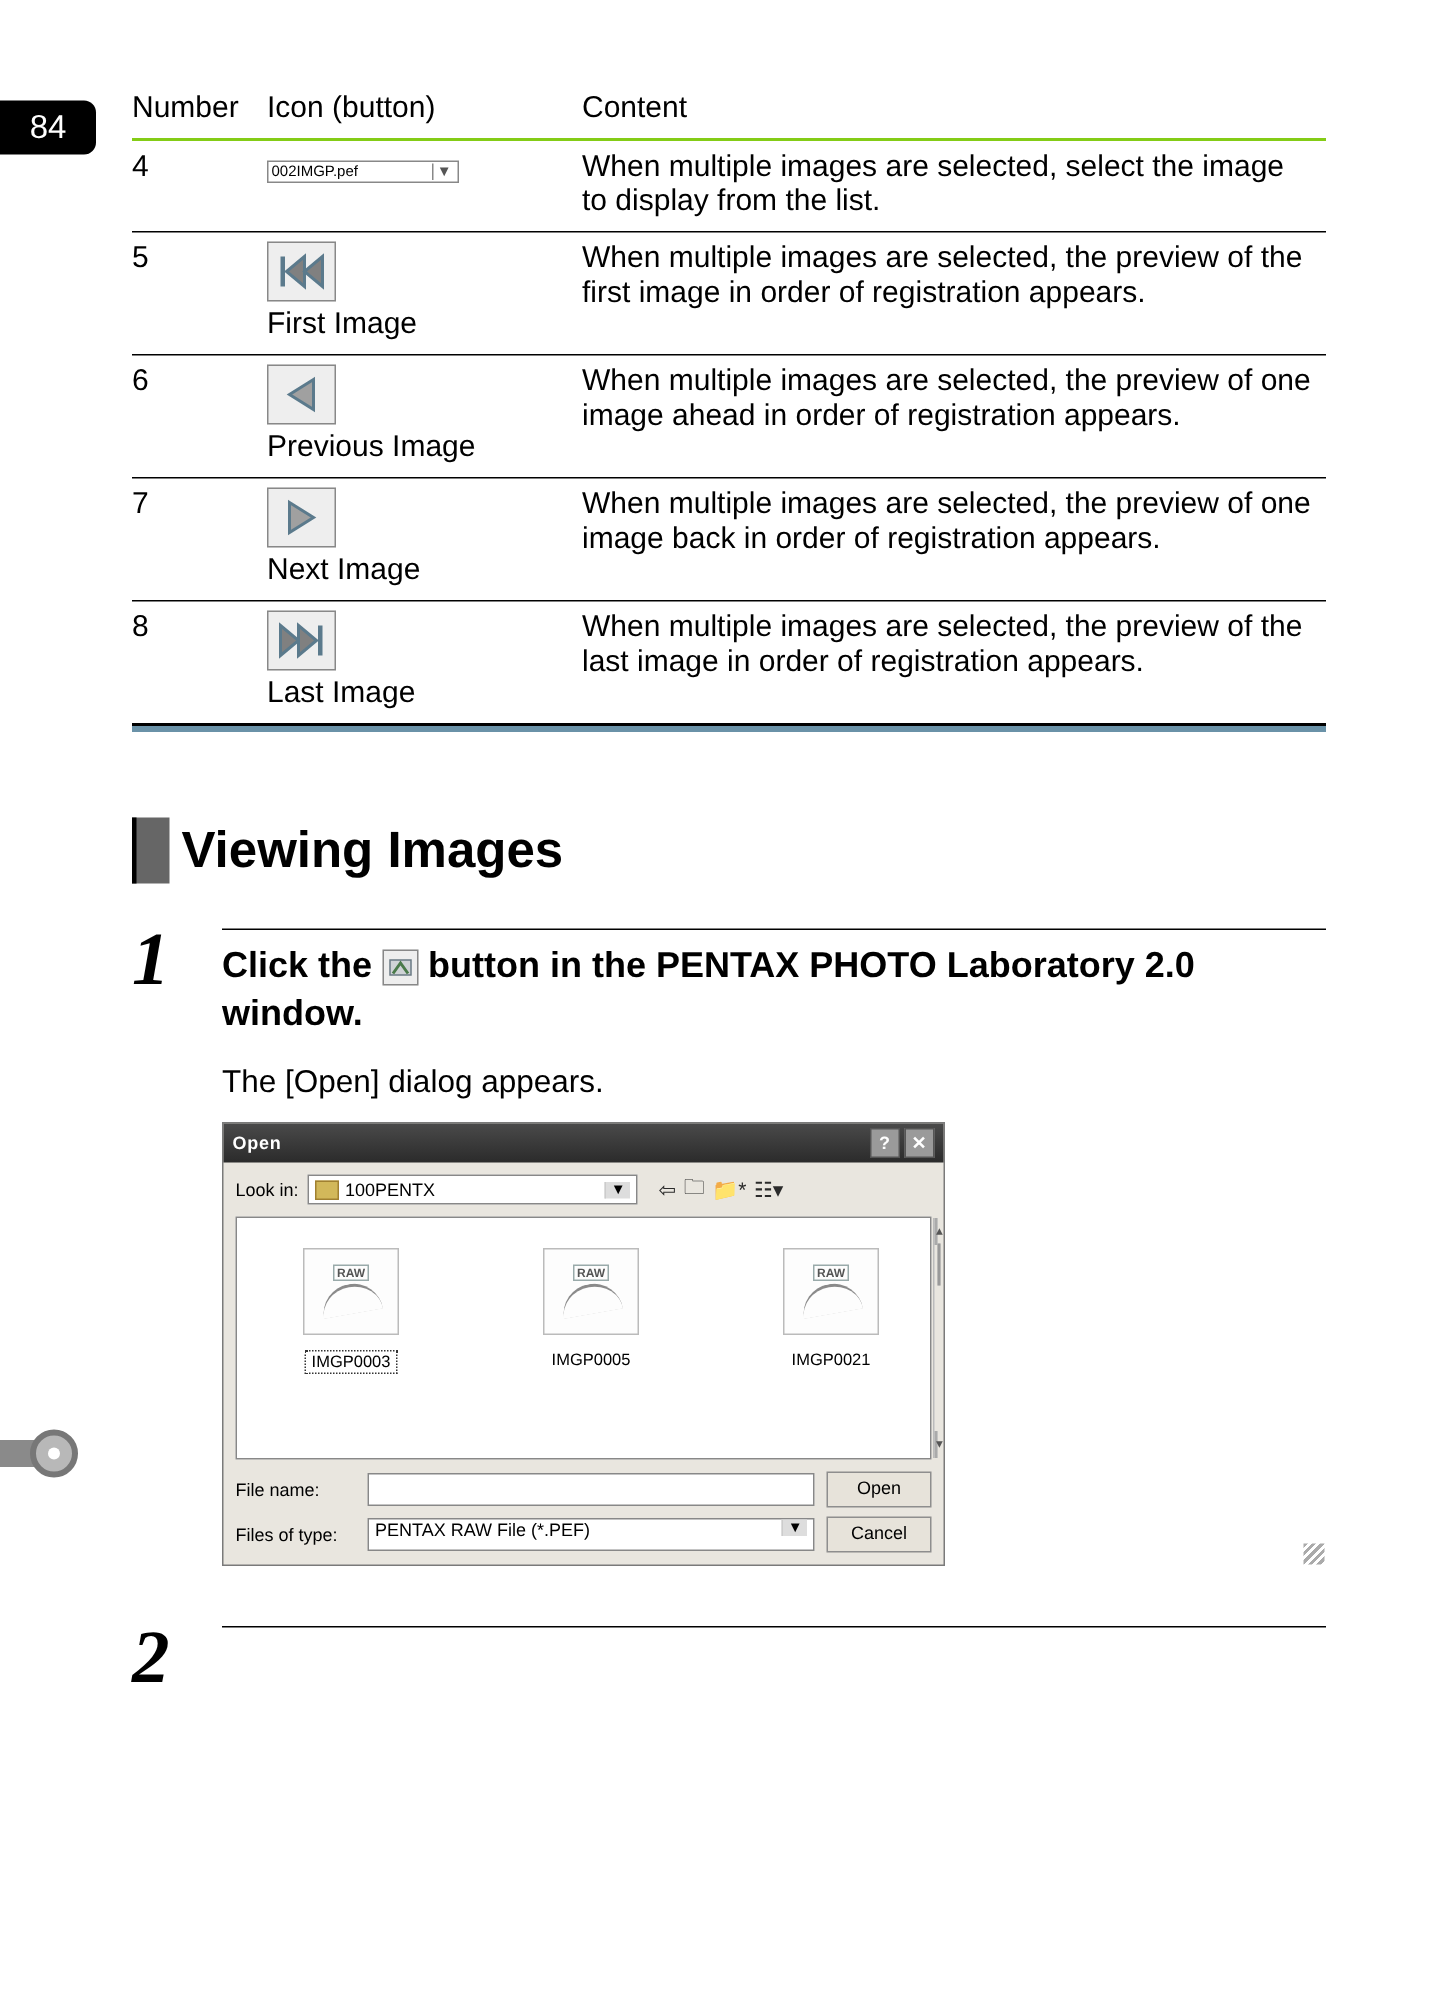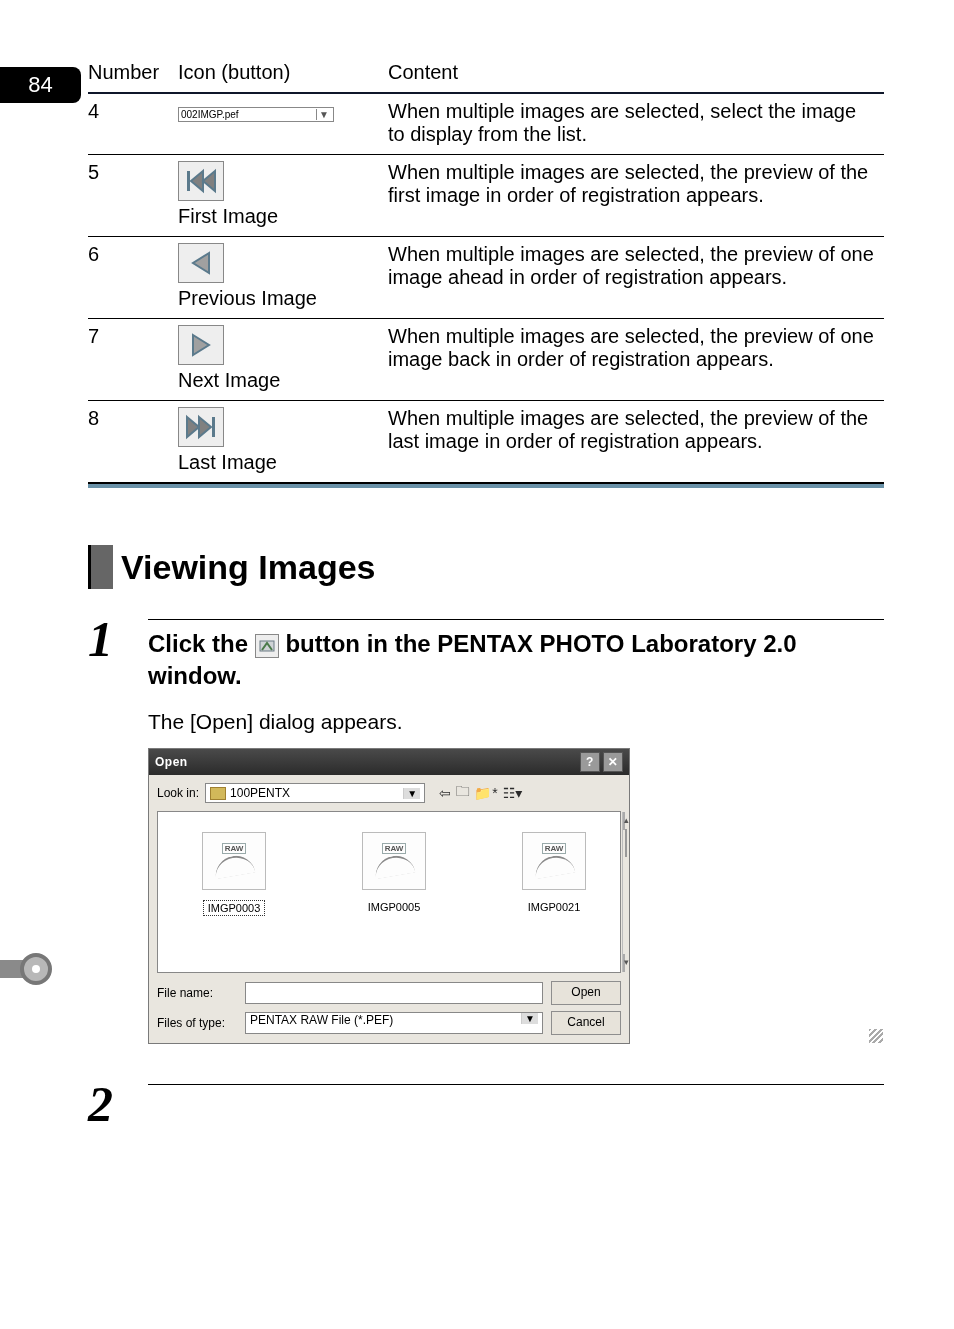--- a/index.html
+++ b/index.html
@@ -1,26 +1,26 @@
 <!DOCTYPE html>
 <html><head>
 <meta charset="utf-8">
 <style>
   html,body{margin:0;padding:0;background:#fff;font-family:Arial,Helvetica,sans-serif;color:#000}
   .page{width:954px;min-height:1329px;position:relative;background:#fff}
-  .page-num-tab{position:absolute;left:0;top:12px;width:81px;height:36px;background:#000;color:#fff;border-top-right-radius:8px;border-bottom-right-radius:8px;font-size:22px;line-height:36px;text-align:center}
+  .page-num-tab{position:absolute;left:0;top:12px;width:64px;height:36px;background:#000;color:#fff;border-top-right-radius:8px;border-bottom-right-radius:8px;font-size:22px;line-height:36px;text-align:center}
   .content{margin:55px 70px 0 88px}
   table.desc{width:100%;border-collapse:collapse;font-size:20px}
   table.desc th,table.desc td{text-align:left;vertical-align:top;padding:6px 8px 8px 0}
-  table.desc thead th{font-weight:400;border-bottom:2px solid #0f172a}
+  table.desc thead th{font-weight:400;border-bottom:2px solid #84cc16}
   table.desc tbody tr{border-top:1px solid #000}
   table.desc tbody tr:last-child td{border-bottom:2px solid #000}
   .col-num{width:90px}
   .col-icon{width:210px}
-  .combo-icon{display:inline-flex;align-items:center;border:1px solid #888;background:#fff;font-size:10px;height:15px;width:156px;padding:0 2px;box-sizing:border-box}
+  .combo-icon{display:inline-flex;align-items:center;border:1px solid #888;background:#fff;font-size:10px;height:15px;width:128px;padding:0 2px;box-sizing:border-box}
   .combo-icon .arrow{border-left:1px solid #888;font-size:10px;padding:0 2px;margin-left:auto;color:#555}
   .nav-icon{width:44px;height:38px;border:1px solid #888;background:#eee;display:flex;align-items:center;justify-content:center;margin-bottom:4px}
   .nav-icon svg{width:32px;height:28px}
   .icon-label{font-size:20px}
   .section-heading{margin:55px 0 16px 0;display:flex;align-items:stretch}
   .section-heading .bar{width:22px;background:#666;border-left:3px solid #000;margin-right:8px}
   .section-heading .txt{font-weight:700;font-size:34px;line-height:40px;padding:2px 0}
   .section-heading-wrap{border-top:4px solid #6a92a8;padding-top:2px}
   .step{position:relative;margin-top:30px;padding-left:60px}
   .step-num{position:absolute;left:0;top:0;font-family:Georgia,'Times New Roman',serif;font-style:italic;font-weight:700;font-size:50px;line-height:40px}

